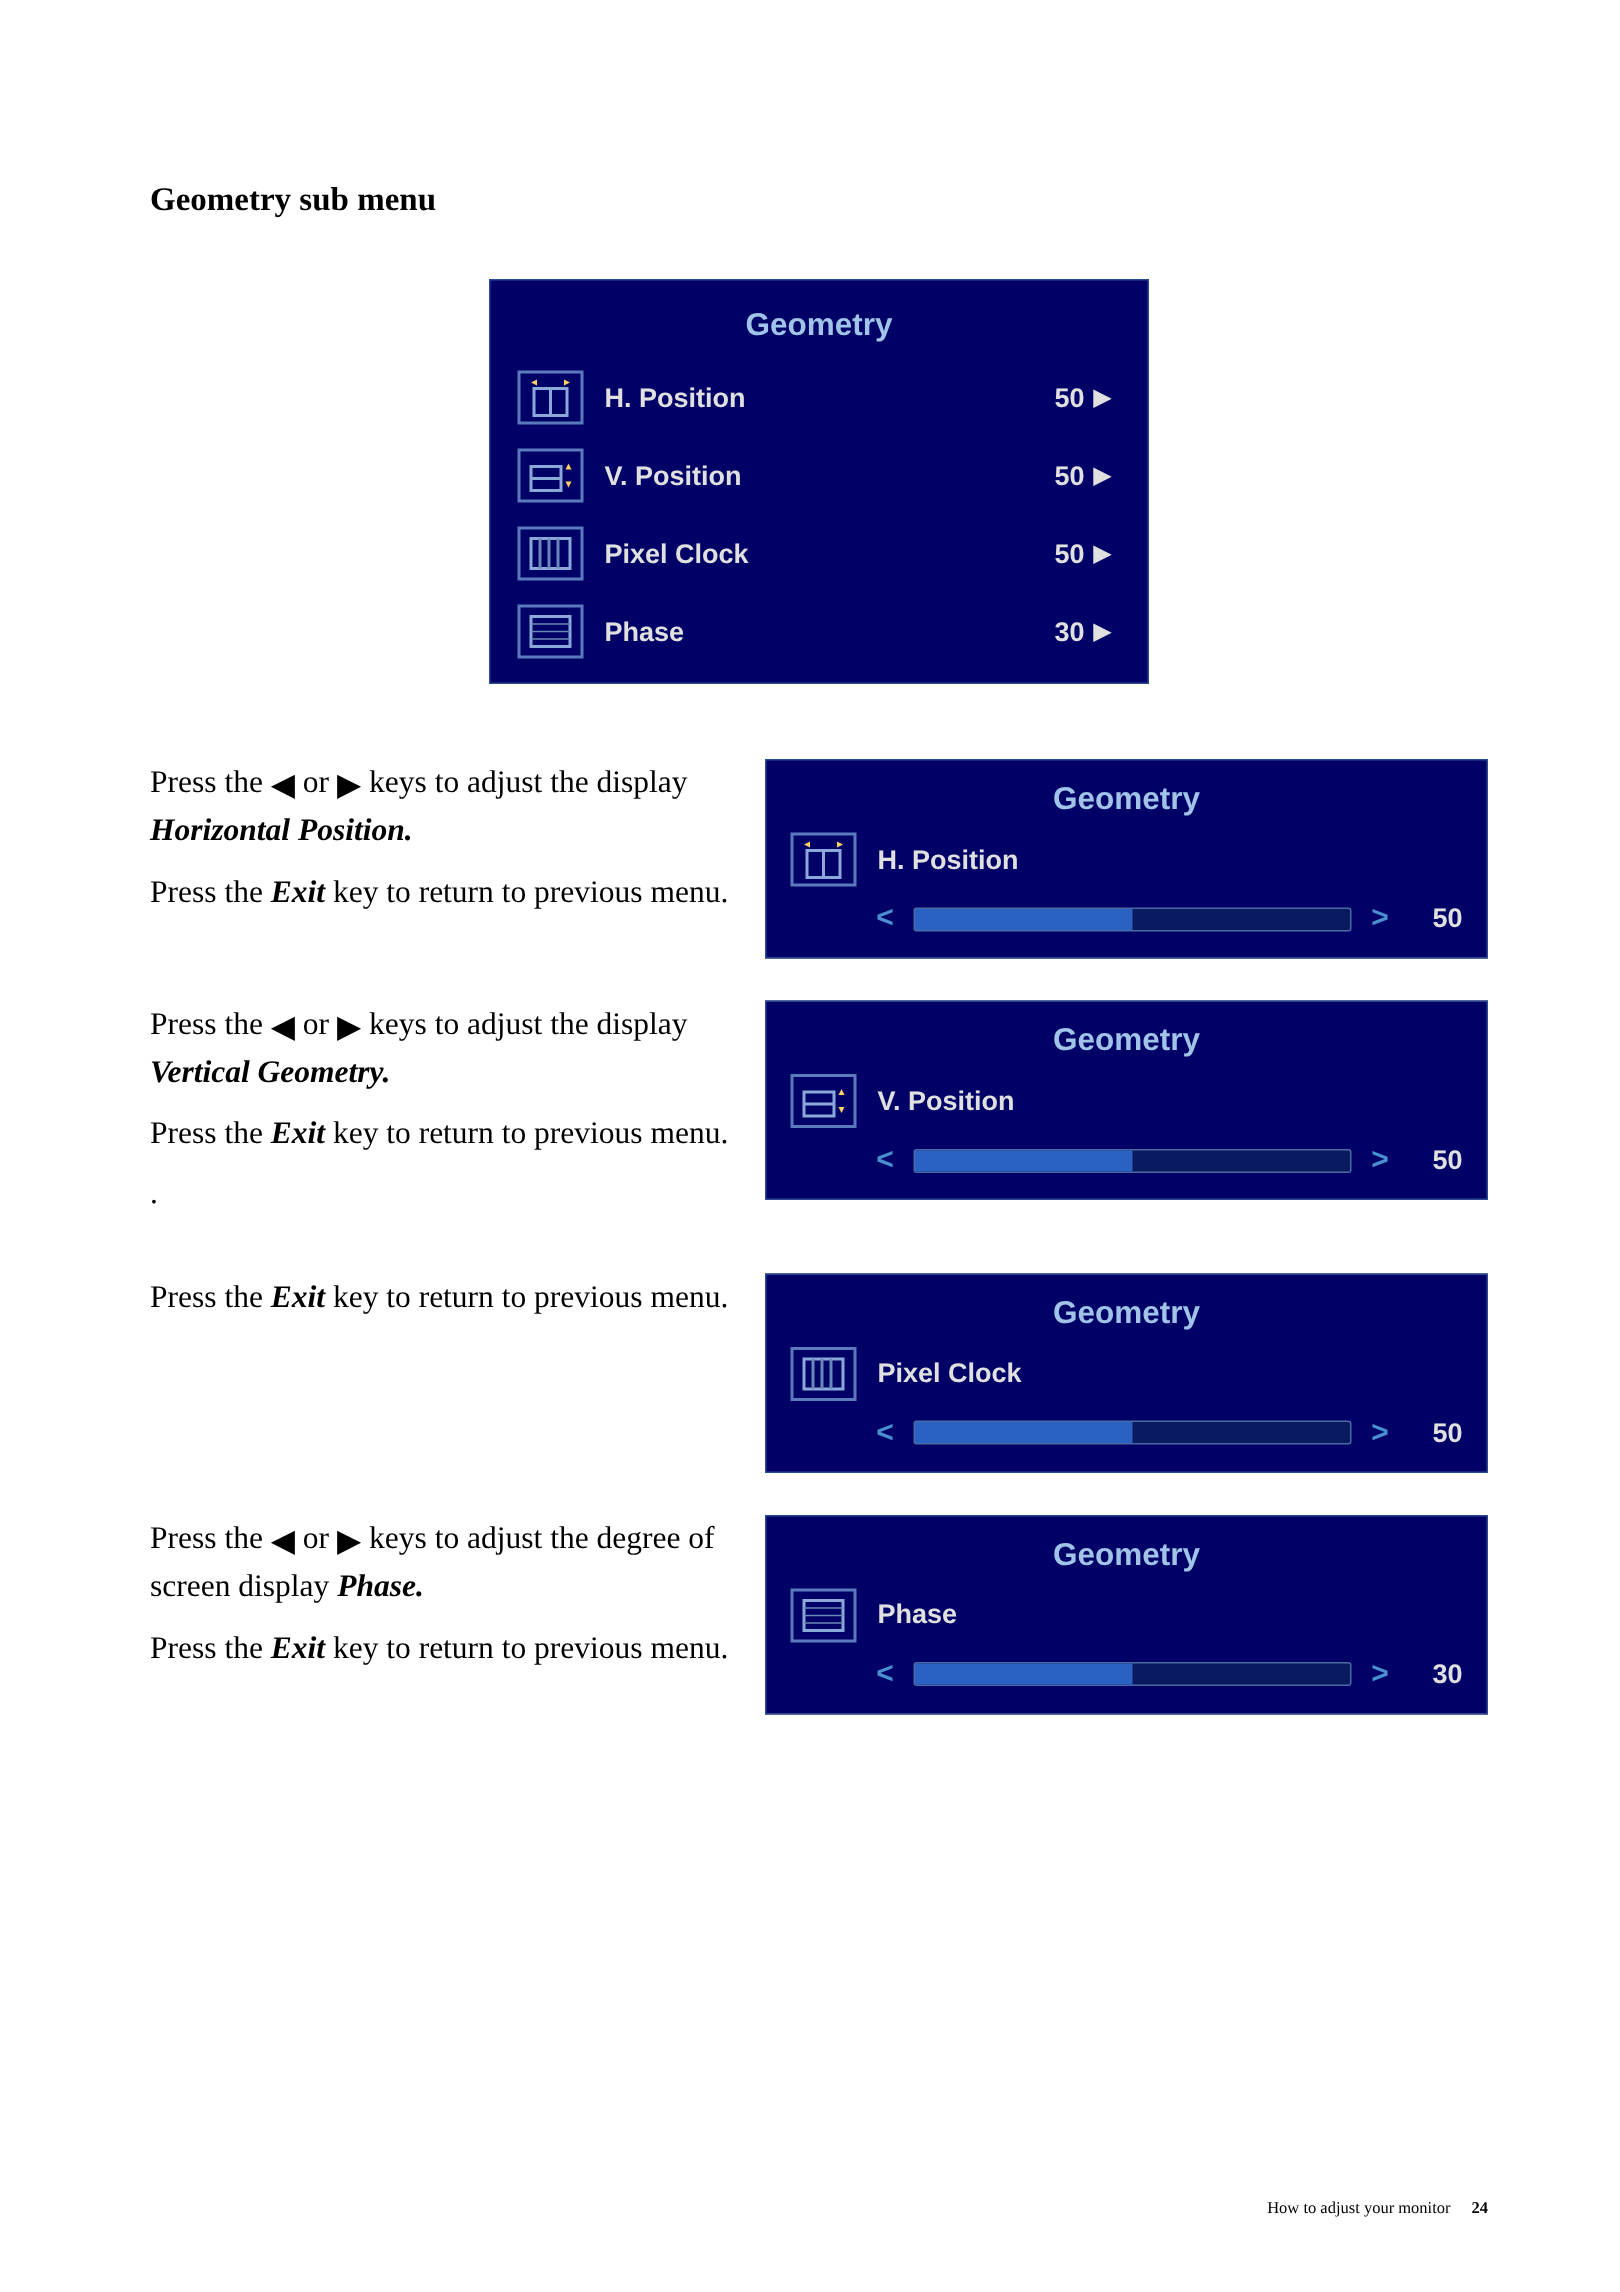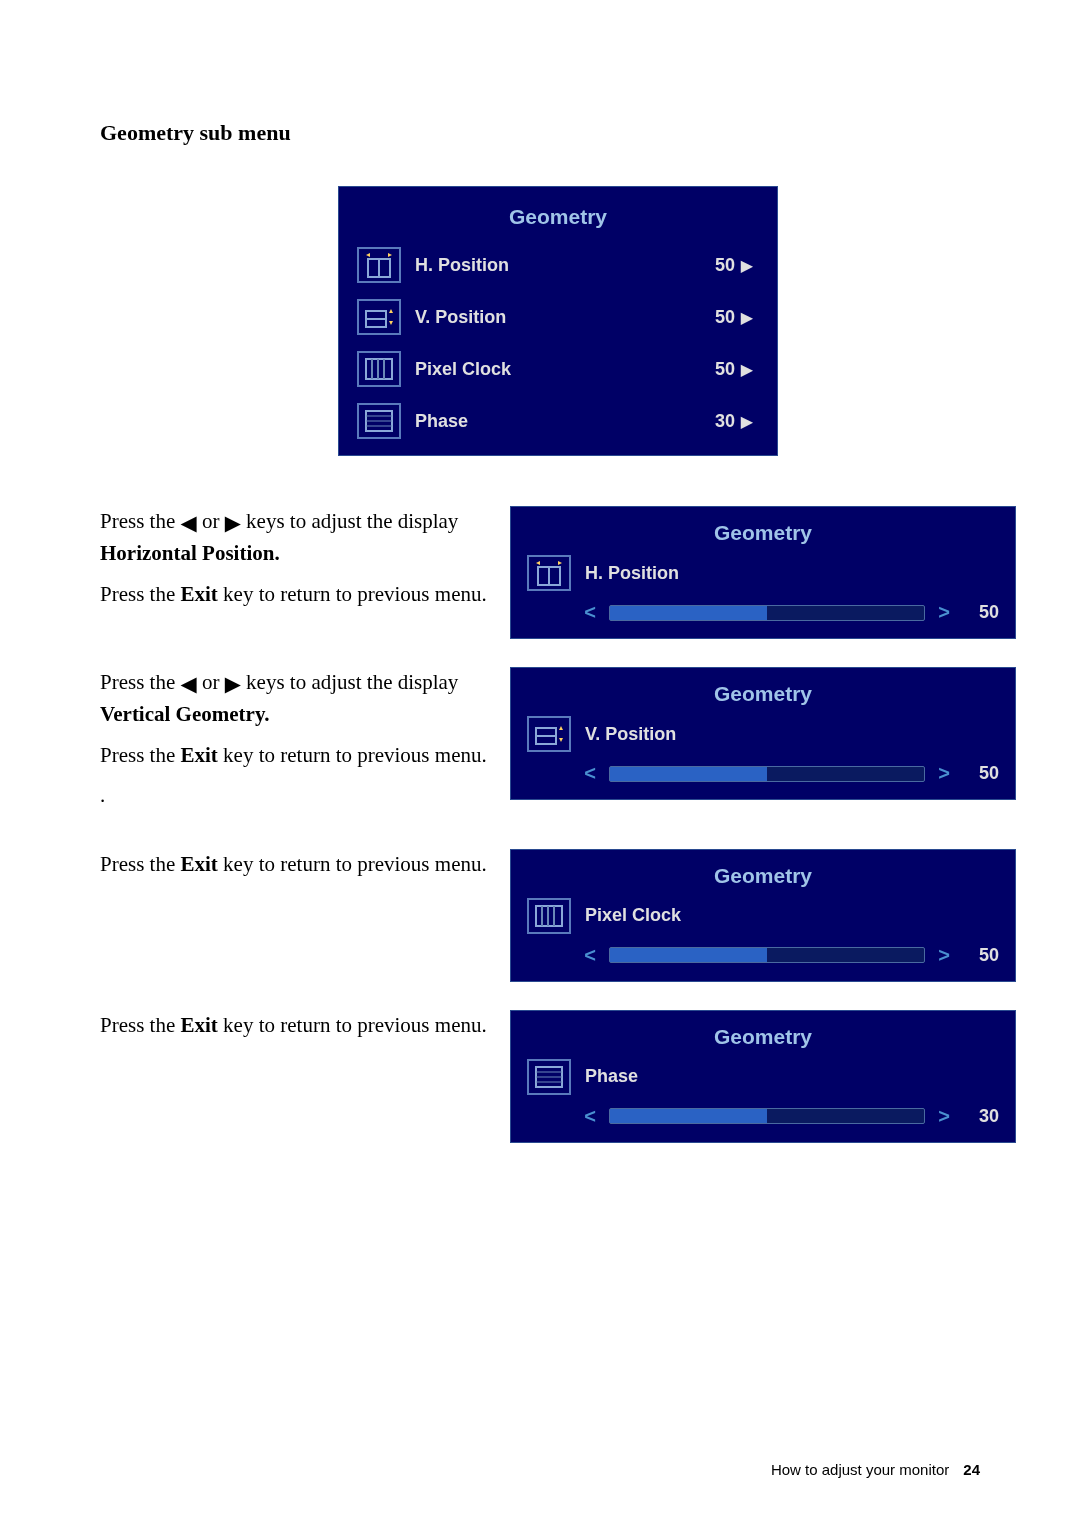--- a/index.html
+++ b/index.html
@@ -1,45 +1,45 @@
 <!DOCTYPE html>
 <html><head>
 <meta charset="utf-8">
 <style>
   * { box-sizing: border-box; margin: 0; padding: 0; }
   html, body { width: 1080px; height: 1528px; background: #ffffff; font-family: Georgia, 'Times New Roman', serif; color: #000; }
-  .page { width: 1080px; height: 1528px; position: relative; padding: 120px 64px 60px 100px; }
+  .page { width: 1080px; height: 1528px; position: relative; padding: 120px 88px 60px 100px; }
   .section-heading { font-size: 22px; font-weight: bold; margin-bottom: 40px; font-family: Georgia, serif; }
 
   .osd-main { width: 440px; margin: 0 auto 50px auto; }
   .osd-panel { background: #000066; border: 1px solid #2a4a90; padding: 8px; color: #fff; font-family: Arial, Helvetica, sans-serif; }
   .osd-title { text-align: center; font-size: 21px; color: #a0c4e8; font-weight: bold; padding: 10px 0; }
   .osd-row { display: flex; align-items: center; padding: 8px 10px; }
   .osd-icon-box { width: 44px; height: 36px; border: 2px solid #5a7abc; margin-right: 14px; display: flex; align-items: center; justify-content: center; flex-shrink: 0; background: #000066; }
   .osd-label { flex: 1; font-size: 18px; font-weight: bold; color: #e0e0e0; }
   .osd-value { width: 36px; text-align: right; font-size: 18px; font-weight: bold; color: #e0e0e0; }
   .osd-arrow-right { width: 24px; text-align: center; color: #e0e0e0; }
 
   .pair-row { display: flex; align-items: flex-start; margin-bottom: 28px; }
   .pair-text { flex: 0 0 410px; font-size: 21px; line-height: 1.45; font-family: Georgia, serif; padding-right: 16px; }
   .pair-text p { margin-bottom: 10px; }
-  .pair-text strong { font-weight: bold; }
+  .pair-text strong { font-weight: bold; font-style: italic; }
   .pair-osd { flex: 1; }
 
   .mini-osd { background: #000066; border: 1px solid #2a4a90; padding: 6px 6px 14px 6px; font-family: Arial, Helvetica, sans-serif; color: #fff; }
   .mini-title { text-align: center; font-size: 21px; color: #a0c4e8; font-weight: bold; padding: 8px 0 6px 0; }
   .mini-header { display: flex; align-items: center; padding: 4px 10px 10px 10px; }
   .mini-label { font-size: 18px; font-weight: bold; color: #e0e0e0; }
   .slider-row { display: flex; align-items: center; gap: 10px; padding: 0 10px; }
   .chev { font-size: 20px; font-weight: bold; color: #4a90d0; width: 18px; text-align: center; }
   .slider-track { flex: 1; height: 16px; background: #0a1a60; border: 1px solid #4a6aa0; position: relative; border-radius: 2px; }
   .slider-fill { height: 100%; background: #2a62c4; }
   .slider-val { width: 36px; text-align: right; font-size: 18px; font-weight: bold; color: #e0e0e0; }
 
-  .footer-text { position: absolute; bottom: 50px; right: 100px; font-family: Liberation Sans, sans-serif; font-size: 15px; }
+  .footer-text { position: absolute; bottom: 50px; right: 88px; font-family: Liberation Serif, serif; font-size: 11px; }
   .footer-text .pg { font-weight: bold; margin-left: 14px; }
 
   .tri { display: inline-block; vertical-align: middle; }
 </style>
 </head>
 <body>
 
 <div class="page">
   <div class="section-heading">Geometry sub menu</div>
 
@@ -207,20 +207,23 @@
           <div class="chev">&gt;</div>
           <div class="slider-val">50</div>
         </div>
       </div>
     </div>
   </div>
 
   <div class="pair-row">
     <div class="pair-text">
       <p>
+        <span>Press the </span><span class="tri">◀</span><span> or </span><span class="tri">▶</span><span>  keys to adjust the degree of screen display </span><strong>Phase.</strong>
+      </p>
+      <p>
         <span>Press the </span><strong>Exit</strong><span> key to return to previous menu.</span>
       </p>
     </div>
     <div class="pair-osd">
       <div class="mini-osd">
         <div class="mini-title">Geometry</div>
         <div class="mini-header">
           <div class="osd-icon-box">
             <svg width="34" height="28" viewBox="0 0 34 28">
                 <rect x="4" y="4" width="26" height="20" fill="none" stroke="#8aa8d8" stroke-width="2"></rect>

